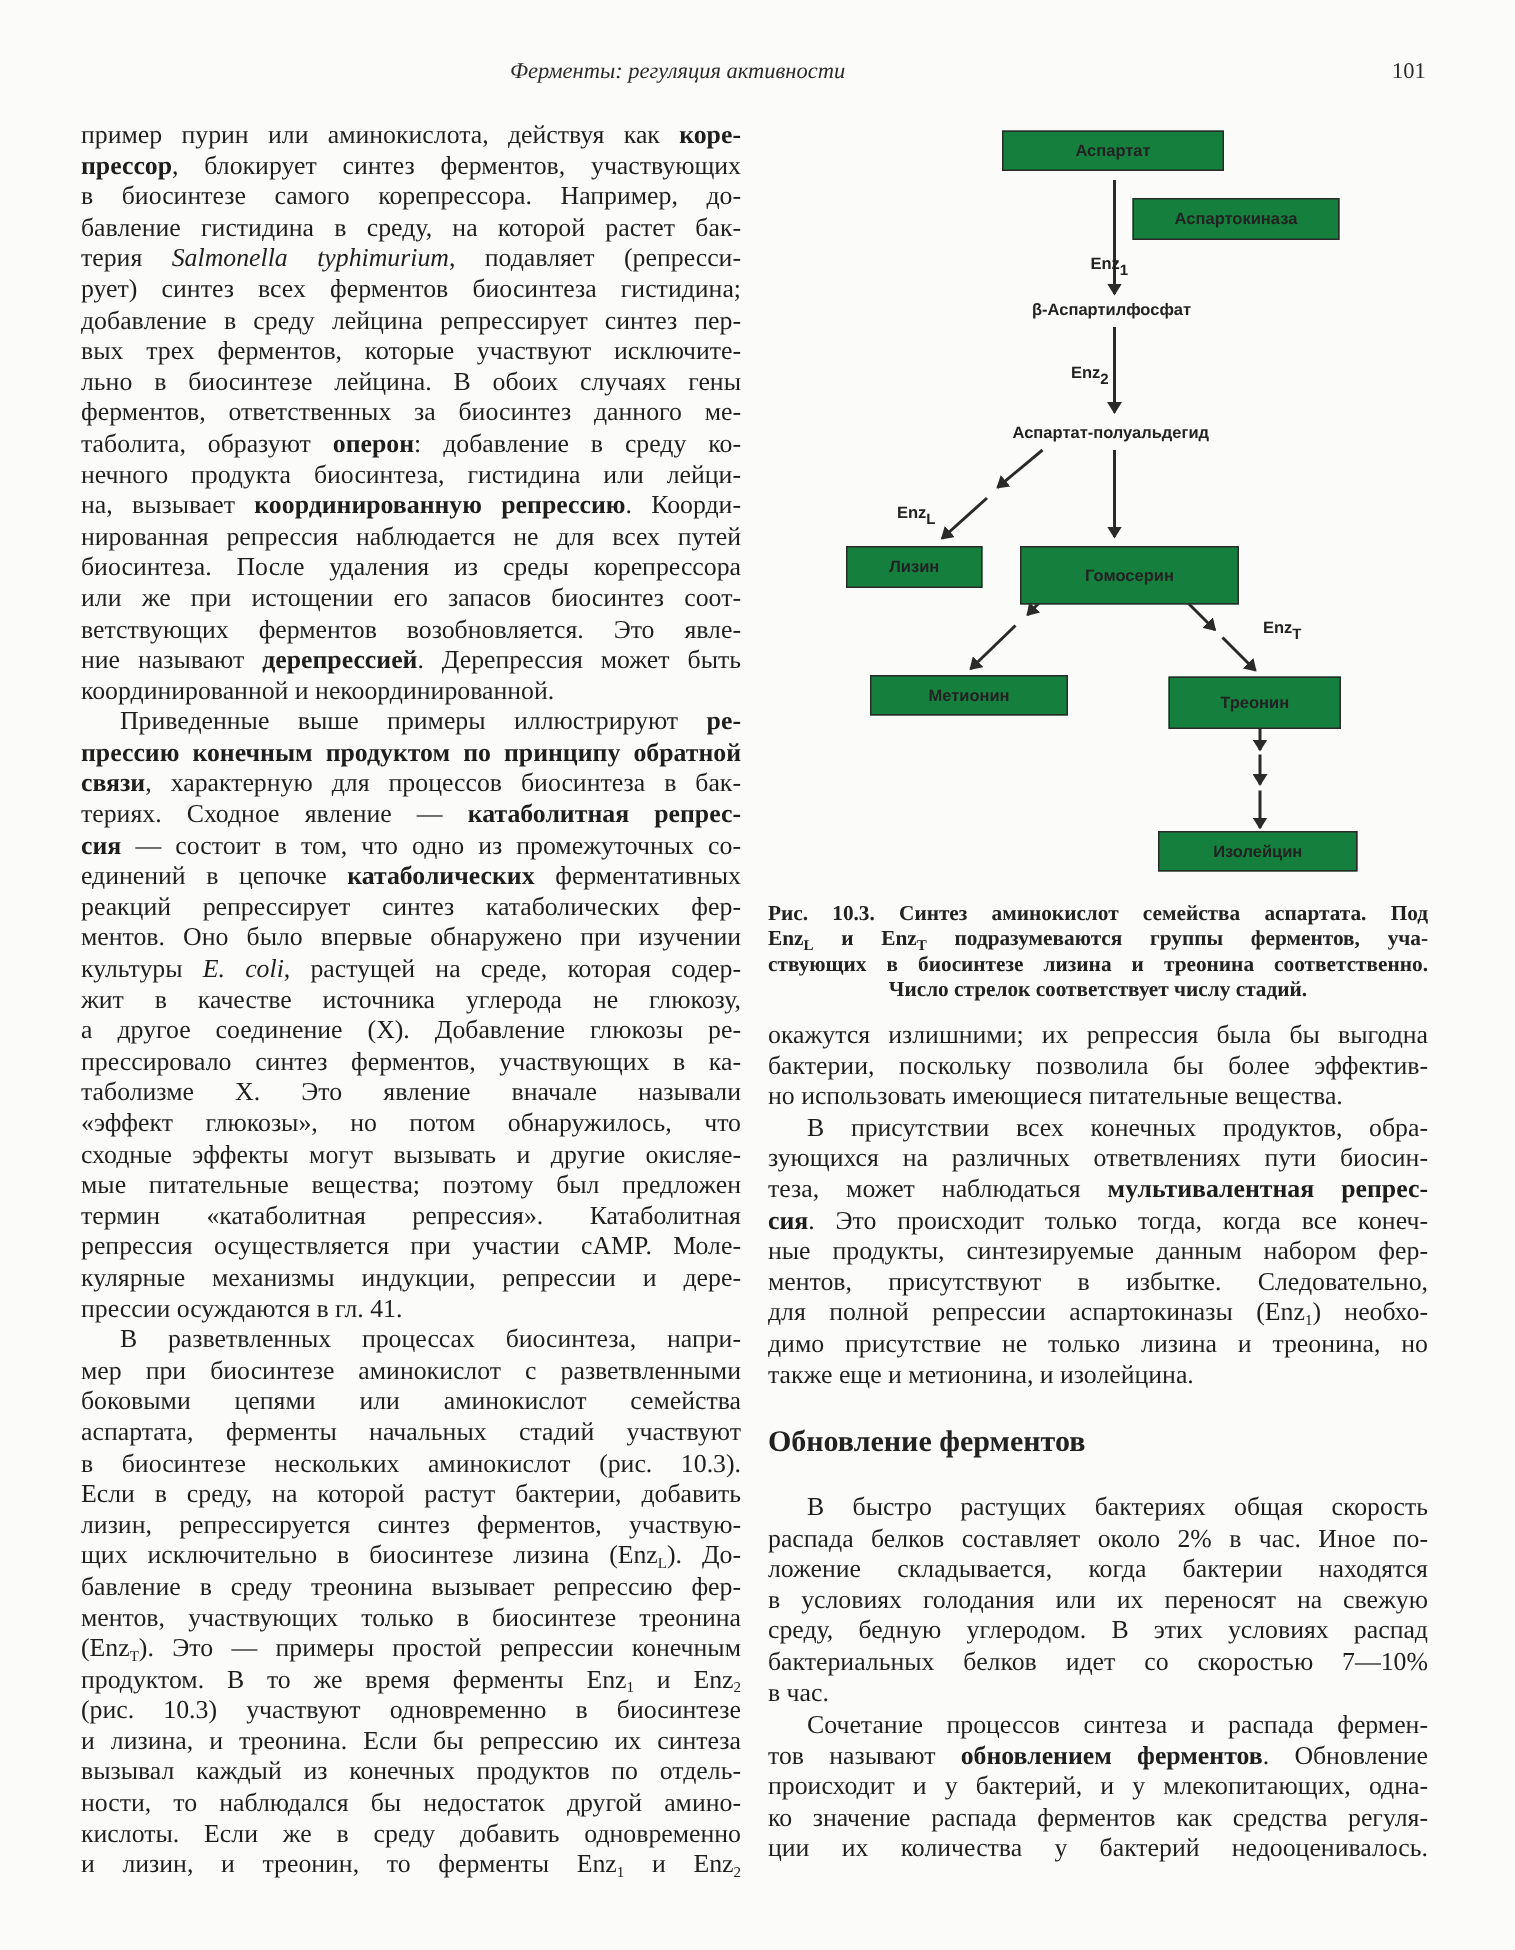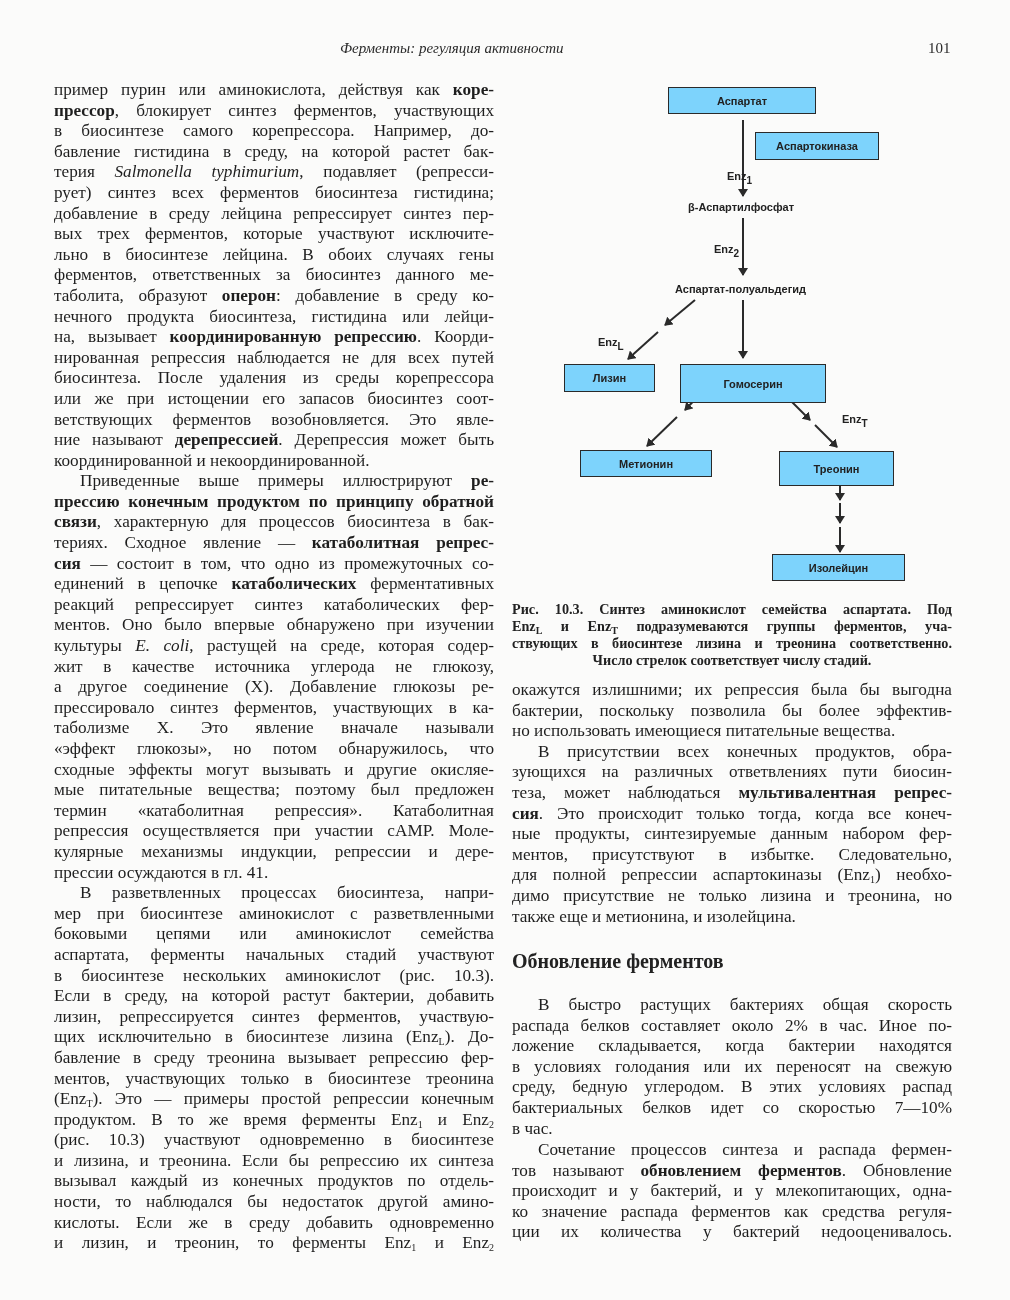--- a/index.html
+++ b/index.html
@@ -19,21 +19,21 @@
   .col-left { left: 54px; top: 80px; width: 440px; }
   .col-right { left: 512px; width: 440px; }
   .line { display: block; text-align: justify; text-align-last: justify; white-space: nowrap; height: 20.6px; }
   .line.last { text-align-last: left; }
   b { font-weight: bold; }
   i { font-style: italic; }
   sub { font-size: 10px; vertical-align: -3px; line-height: 0; }
 
   .figure { position: absolute; left: 560px; top: 80px; width: 380px; height: 510px; }
   .box {
-    position: absolute; border: 1.6px solid #2a2a2a; background: #7dd3fc;
+    position: absolute; border: 1.6px solid #2a2a2a; background: #15803d;
     font-family: "Liberation Sans", "DejaVu Sans", sans-serif; font-size: 11px; font-weight: bold;
     display: flex; align-items: center; justify-content: center; color: #222;
     box-sizing: border-box;
   }
   .flabel {
     position: absolute; font-family: "Liberation Sans", "DejaVu Sans", sans-serif; font-size: 11px;
     font-weight: bold; color: #222; white-space: nowrap;
   }
   .flabel sub { font-size: 10px; vertical-align: -4px; }
   svg.arrows { position: absolute; left: 0; top: 0; }
@@ -130,21 +130,21 @@
     <line x1="142" y1="312" x2="125" y2="330" stroke="#2a2a2a" stroke-width="2" marker-end="url(#ah)"></line>
     <line x1="117" y1="337" x2="87" y2="366" stroke="#2a2a2a" stroke-width="2" marker-end="url(#ah)"></line>
     <line x1="222" y1="312" x2="250" y2="340" stroke="#2a2a2a" stroke-width="2" marker-end="url(#ah)"></line>
     <line x1="255" y1="345" x2="277" y2="367" stroke="#2a2a2a" stroke-width="2" marker-end="url(#ah)"></line>
     <line x1="280" y1="400" x2="280" y2="420" stroke="#2a2a2a" stroke-width="2" marker-end="url(#ah)"></line>
     <line x1="280" y1="423" x2="280" y2="443" stroke="#2a2a2a" stroke-width="2" marker-end="url(#ah)"></line>
     <line x1="280" y1="447" x2="280" y2="472" stroke="#2a2a2a" stroke-width="2" marker-end="url(#ah)"></line>
   </svg>
 
   <div class="box" style="left:108px; top:7px; width:148px; height:27px;">Аспартат</div>
-  <div class="box" style="left:195px; top:52px; width:124px; height:28px;">Аспартокиназа</div>
+  <div class="box" style="left:195px; top:52px; width:138px; height:28px;">Аспартокиназа</div>
   <div class="flabel" style="left:138px; top:90px;padding-left:29px;"><span>Enz</span><sub>1</sub></div>
   <div class="flabel" style="left:128px; top:121px;">β-Аспартилфосфат</div>
   <div class="flabel" style="left:154px; top:163px;"><span>Enz</span><sub>2</sub></div>
   <div class="flabel" style="left:115px; top:203px;">Аспартат-полуальдегид</div>
   <div class="flabel" style="left:38px; top:256px;"><span>Enz</span><sub>L</sub></div>
   <div class="box" style="left:4px; top:284px; width:91px; height:28px;">Лизин</div>
   <div class="box" style="left:120px; top:284px; width:146px; height:39px;">Гомосерин</div>
   <div class="flabel" style="left:282px; top:333px;"><span>Enz</span><sub>T</sub></div>
   <div class="box" style="left:20px; top:370px; width:132px; height:27px;">Метионин</div>
   <div class="box" style="left:219px; top:371px; width:115px; height:35px;">Треонин</div>

